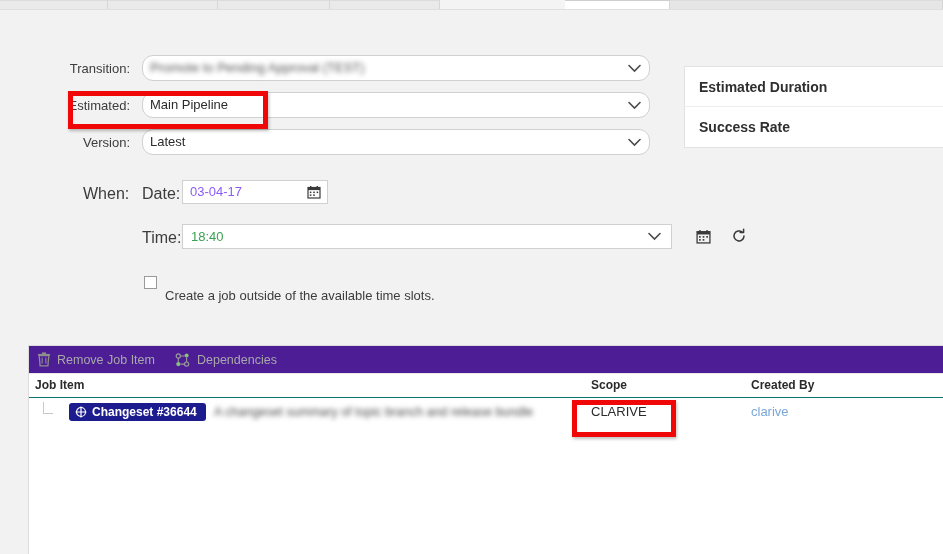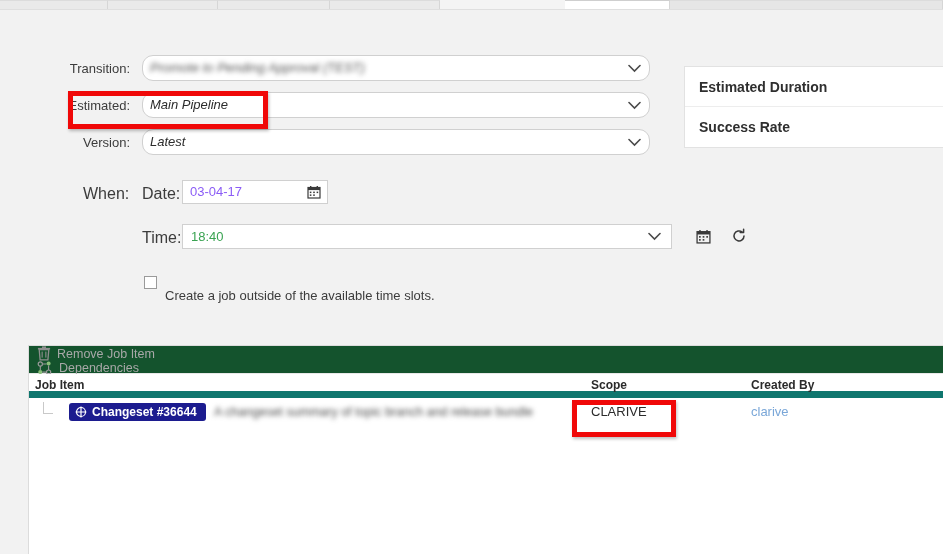--- a/index.html
+++ b/index.html
@@ -77,21 +77,20 @@
     position: absolute;
     left: 142px; top: 0;
     width: 508px; height: 26px;
   }
   .select {
     position: relative;
     width: 100%; height: 26px;
     background: #ffffff;
     border: 1px solid #d0d0d0;
     border-radius: 11px;
-    font-style: italic;
   }
   .select .selval {
     position: absolute;
     left: 7px; top: 0; right: 26px;
     line-height: 24px;
     font-size: 13px;
     color: #2b2b2b;
     white-space: nowrap;
     overflow: hidden;
   }
@@ -181,42 +180,41 @@
     position: absolute;
     left: 28px; top: 335px;
     width: 915px; height: 209px;
     background: #ffffff;
     border-left: 1px solid #dcdcdc;
     border-top: 1px solid #dcdcdc;
   }
   .gridtoolbar {
     position: relative;
     height: 28px;
-    background: #14532d;
+    background: #4c1d95;
     border-bottom: 1px solid #e8e8e8;
     display: flex;
-    align-items: flex-start;
+    align-items: center;
     padding-left: 8px;
-    flex-direction: column;
   }
   .tbtn {
     display: flex;
     align-items: center;
     gap: 6px;
     margin-right: 20px;
     font-size: 12.5px;
     color: #a8a8a8;
     cursor: default;
   }
   .tbtn .ticon { display: flex; align-items: center; }
 
   .gridhead {
     position: relative;
     height: 24px;
-    border-bottom: 7px solid #0f766e;
+    border-bottom: 1px solid #0f766e;
     background: #ffffff;
   }
   .hcell {
     position: absolute;
     top: 0;
     font-size: 12px;
     font-weight: bold;
     color: #2b2b2b;
     line-height: 22px;
   }

